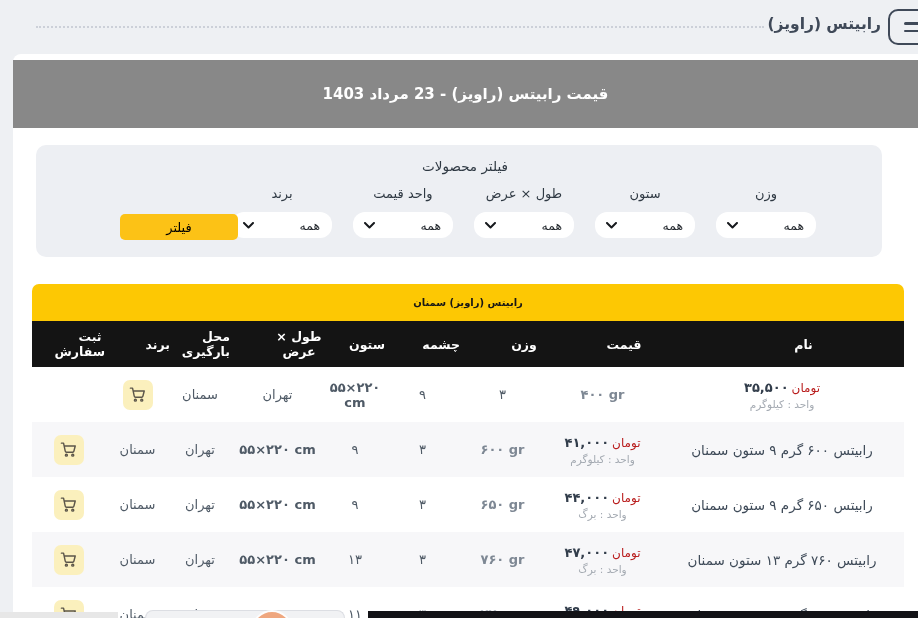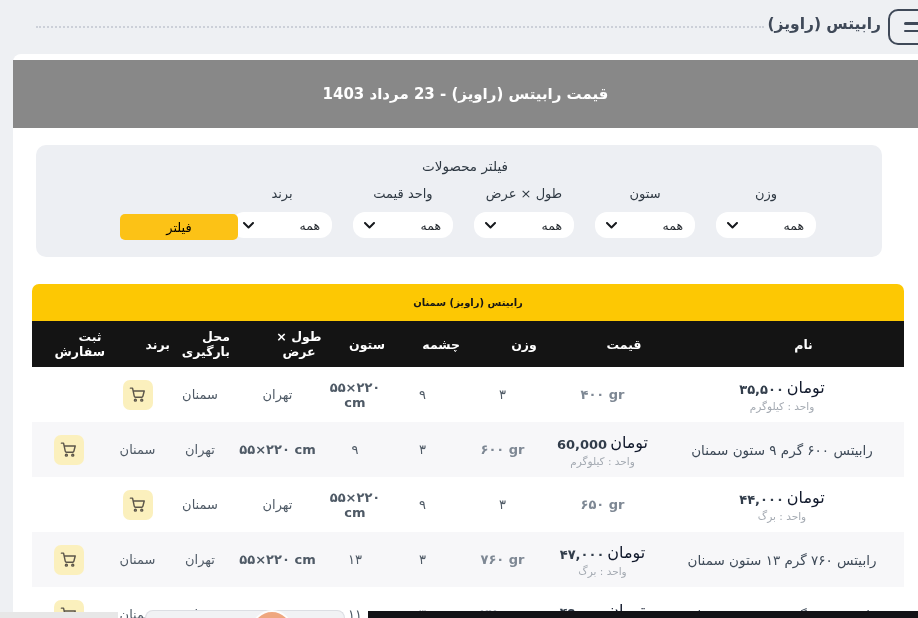--- a/index.html
+++ b/index.html
@@ -44,21 +44,21 @@
   .hcell { text-align:center;margin-left:43px; }
   .trow { height:55px; align-items:center; background:#ffffff; }
   .trow.alt { background:#f7f7f9; }
   .cell { text-align:center; font-size:13px; color:#4f5a66; }
   .cell.name { font-size:13.5px; color:#3e4a58; }
   .cell.weight { color:#7e8894; }
   .ltr { direction:ltr;font-weight:bold; }
   .price-cell { display:flex; flex-direction:column; align-items:center; gap:3px; }
   .price-line { direction:ltr; display:flex; align-items:flex-end; gap:3px; }
   .pnum { font-size:13px; font-weight:bold; color:#323d4b; }
-  .toman { font-size:16px; color:#0f172a; }
+  .toman { font-size:12px; color:#b91c1c; }
   .unit { font-size:10.5px; color:#a4aab2; min-height:5px; }
   .cart-btn { width:30px; height:30px; background:#fbf0bd; border:none; border-radius:7px; display:flex;
               align-items:center; justify-content:center; margin:0 auto; cursor:pointer; color:#5c564a; }
 
   
   .scroll-strip { position:absolute; left:0; bottom:0; width:118px; height:6px; background:#e7e7e7; }
   .float-widget { position:absolute; left:145px; bottom:0; width:200px; height:8px; background:#f1f2f4;
                   border:1px solid #dcdee3; border-bottom:none; border-radius:9px 9px 0 0; }
   .avatar-circle { position:absolute; left:251px; bottom:-34px; width:42px; height:42px; border-radius:50%;
                    background:#efa77f; border:2px solid #fdfdfd; }
@@ -186,21 +186,21 @@
           </svg>
         </span>
       </button>
     </div>
   </div>
 
   <div class="grid trow alt">
     <div class="cell name">رابیتس ۶۰۰ گرم ۹ ستون سمنان</div>
     <div class="cell price-cell">
       <div class="price-line">
-        <span class="pnum">60,000</span>
+        <span class="pnum">۴۱,۰۰۰</span>
         <span class="toman">تومان</span>
       </div>
       <div class="unit">واحد : کیلوگرم</div>
     </div>
     <div class="cell weight ltr">۶۰۰ gr</div>
     <div class="cell">۳</div>
     <div class="cell">۹</div>
     <div class="cell ltr">۵۵×۲۲۰ cm</div>
     <div class="cell">تهران</div>
     <div class="cell">سمنان</div>
@@ -211,20 +211,21 @@
             <circle cx="9" cy="20" r="1.4"></circle>
                     <circle cx="18" cy="20" r="1.4"></circle>
             <path d="M2 3h3l2.4 11.4a1.8 1.8 0 0 0 1.8 1.4h8.6a1.8 1.8 0 0 0 1.8-1.4L21.5 7H6"></path>
           </svg>
         </span>
       </button>
     </div>
   </div>
 
   <div class="grid trow">
+    <div class="cell name">رابیتس ۶۵۰ گرم ۹ ستون سمنان</div>
     <div class="cell price-cell">
       <div class="price-line">
         <span class="pnum">۴۴,۰۰۰</span>
         <span class="toman">تومان</span>
       </div>
       <div class="unit">واحد : برگ</div>
     </div>
     <div class="cell weight ltr">۶۵۰ gr</div>
     <div class="cell">۳</div>
     <div class="cell">۹</div>

